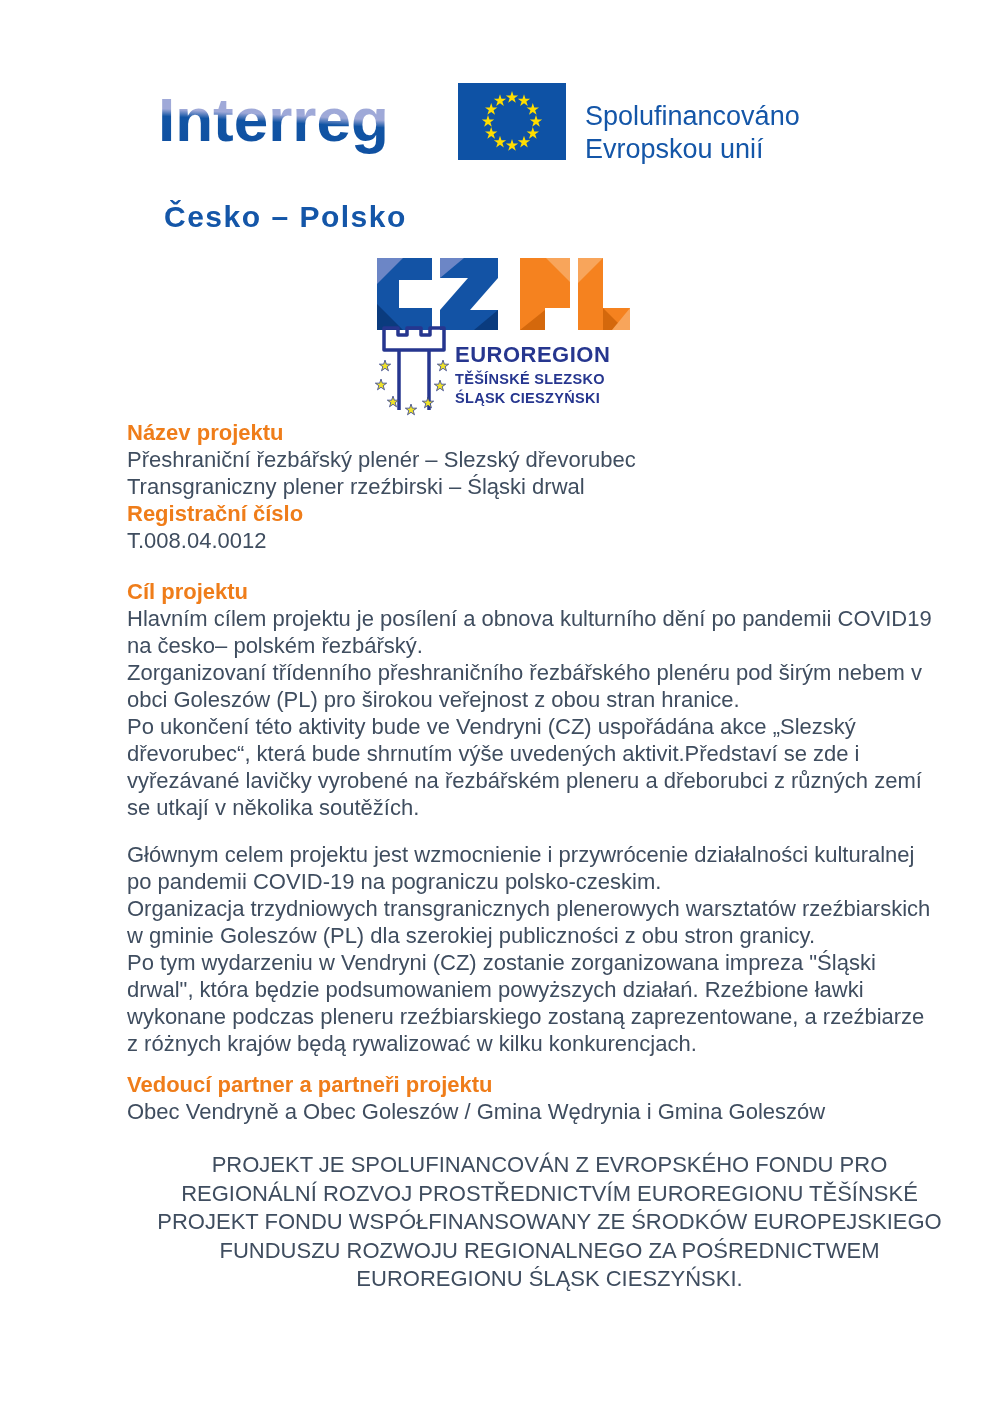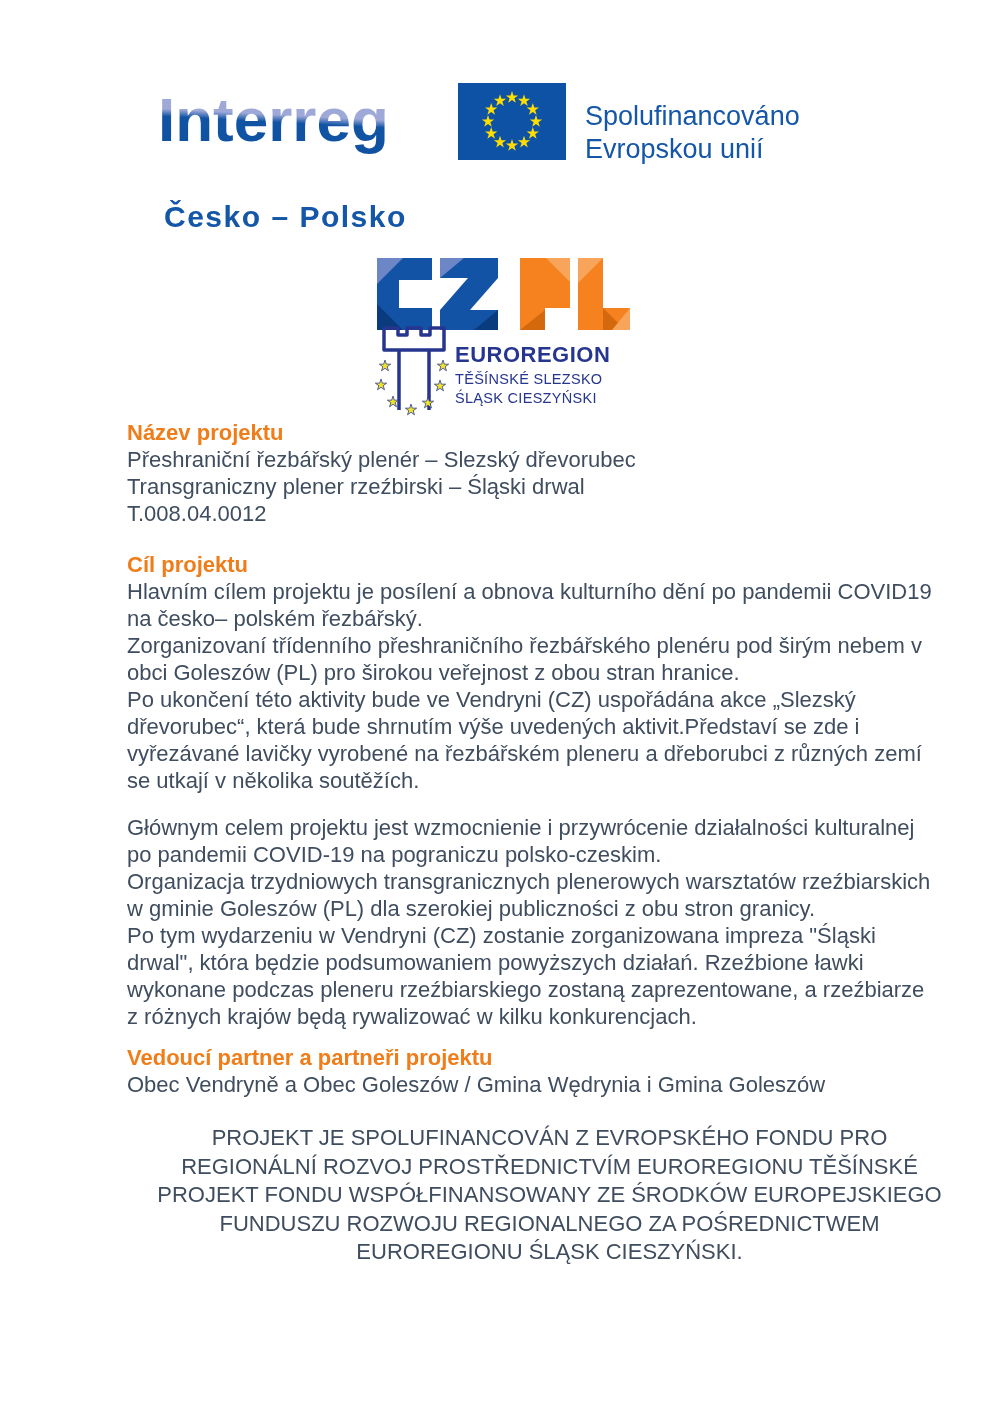--- a/index.html
+++ b/index.html
@@ -13,21 +13,21 @@
     background:linear-gradient(183deg,#9FA9D8 0%,#9FA9D8 44%,#1154A4 53%,#0F4FA0 100%);
     -webkit-background-clip:text;background-clip:text;color:transparent;
   }
   .eu-flag{position:absolute;left:458px;top:83px;}
   .cofund{position:absolute;left:585px;top:92px;font-size:27px;font-weight:normal;color:#1456A8;line-height:33px;margin-top:8px;}
   .program{position:absolute;left:164px;top:200px;font-size:30px;font-weight:bold;color:#1456A8;letter-spacing:1.5px;}
   .czpl{position:absolute;left:377px;top:258px;}
   .er-tower{position:absolute;left:372px;top:320px;}
   .er-text{position:absolute;left:455px;top:342px;color:#26368F;}
   .er1{font-size:22px;font-weight:bold;letter-spacing:.5px;}
-  .er2{font-size:14.5px;font-weight:normal;letter-spacing:.3px;margin-top:3px;}
+  .er2{font-size:14.5px;font-weight:bold;letter-spacing:.3px;margin-top:3px;}
 
   
   .content{position:absolute;left:79px;top:419px;width:845px;color:#3F4D5F;font-size:22px;line-height:27px;margin-left:48px;}
   .content .lines div{white-space:nowrap;}
   .h-orange{color:#EF7D1A;font-weight:bold;}
   .gap-cil{margin-top:24px;}
   .gap-para{margin-top:20px;}
   .gap-partner{margin-top:14px;}
   .footer-block{margin-top:26px;text-align:center;line-height:28.5px;}
   .footer-block div{white-space:nowrap;}
@@ -113,20 +113,21 @@
     <div class="er2">TĚŠÍNSKÉ SLEZSKO</div>
     <div class="er2">ŚLĄSK CIESZYŃSKI</div>
   </div>
 
   <div class="content">
     <div class="h-orange">Název projektu</div>
     <div class="lines">
         <div>Přeshraniční řezbářský plenér – Slezský dřevorubec</div>
         <div>Transgraniczny plener rzeźbirski – Śląski drwal</div>
       </div>
+    <div class="h-orange">Registrační číslo</div>
     <div>T.008.04.0012</div>
 
     <div class="h-orange gap-cil">Cíl projektu</div>
     <div class="lines">
         <div>Hlavním cílem projektu je posílení a obnova kulturního dění po pandemii COVID19</div>
         <div>na česko– polském řezbářský.</div>
         <div>Zorganizovaní třídenního přeshraničního řezbářského plenéru pod širým nebem v</div>
         <div>obci Goleszów (PL) pro širokou veřejnost z obou stran hranice.</div>
         <div>Po ukončení této aktivity bude ve Vendryni (CZ) uspořádána akce „Slezský</div>
         <div>dřevorubec“, která bude shrnutím výše uvedených aktivit.Představí se zde i</div>

